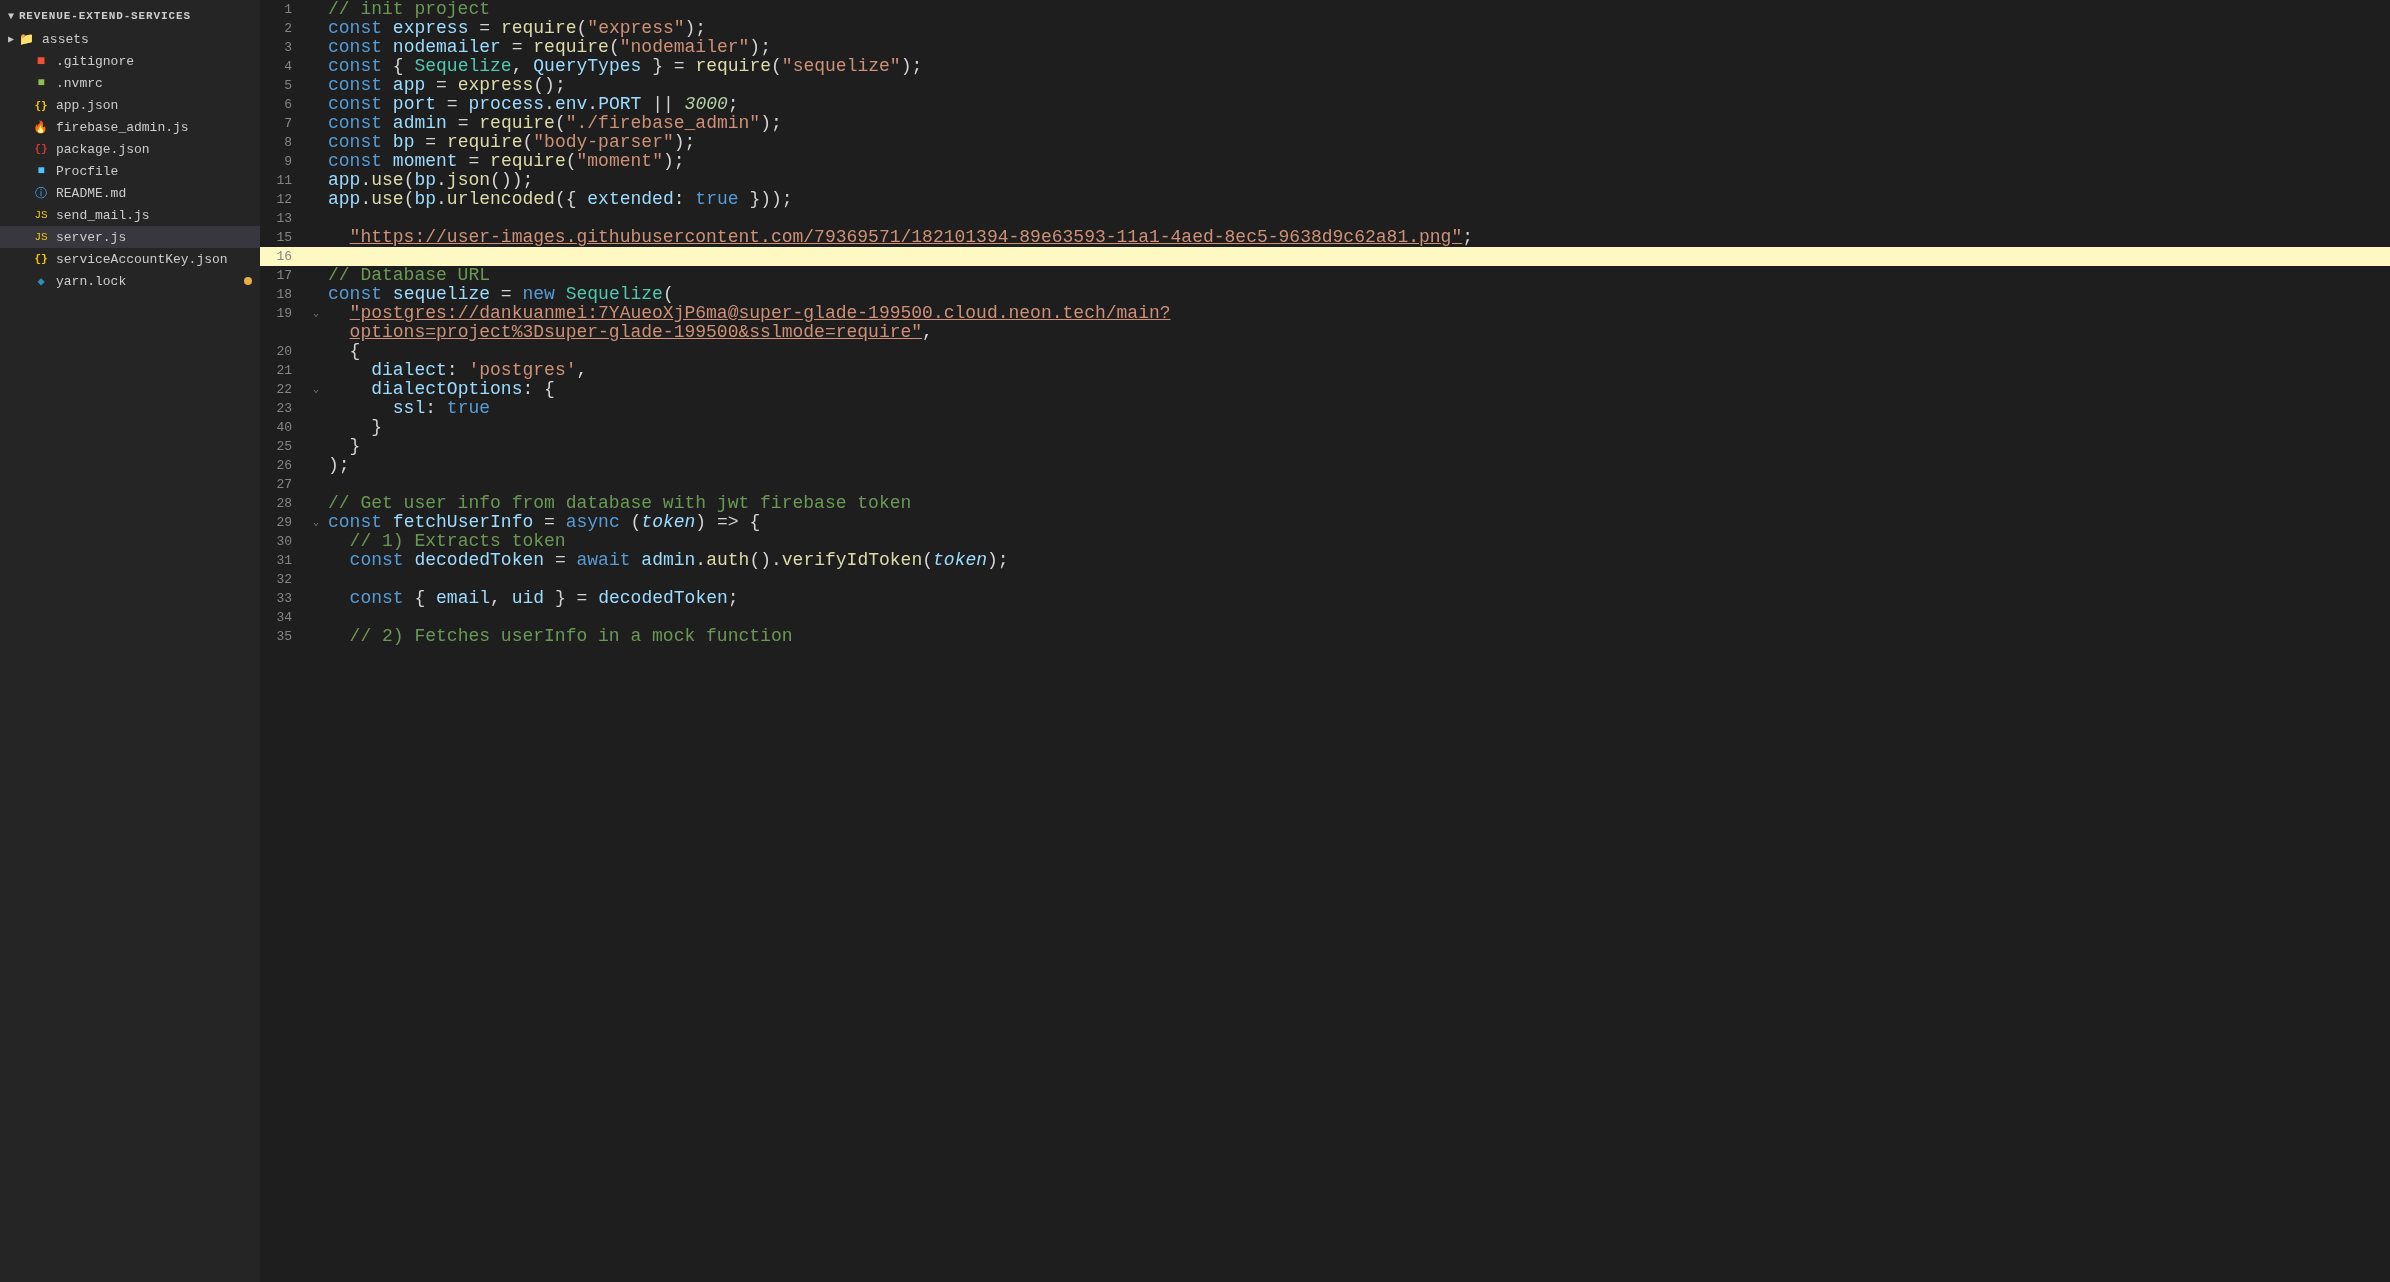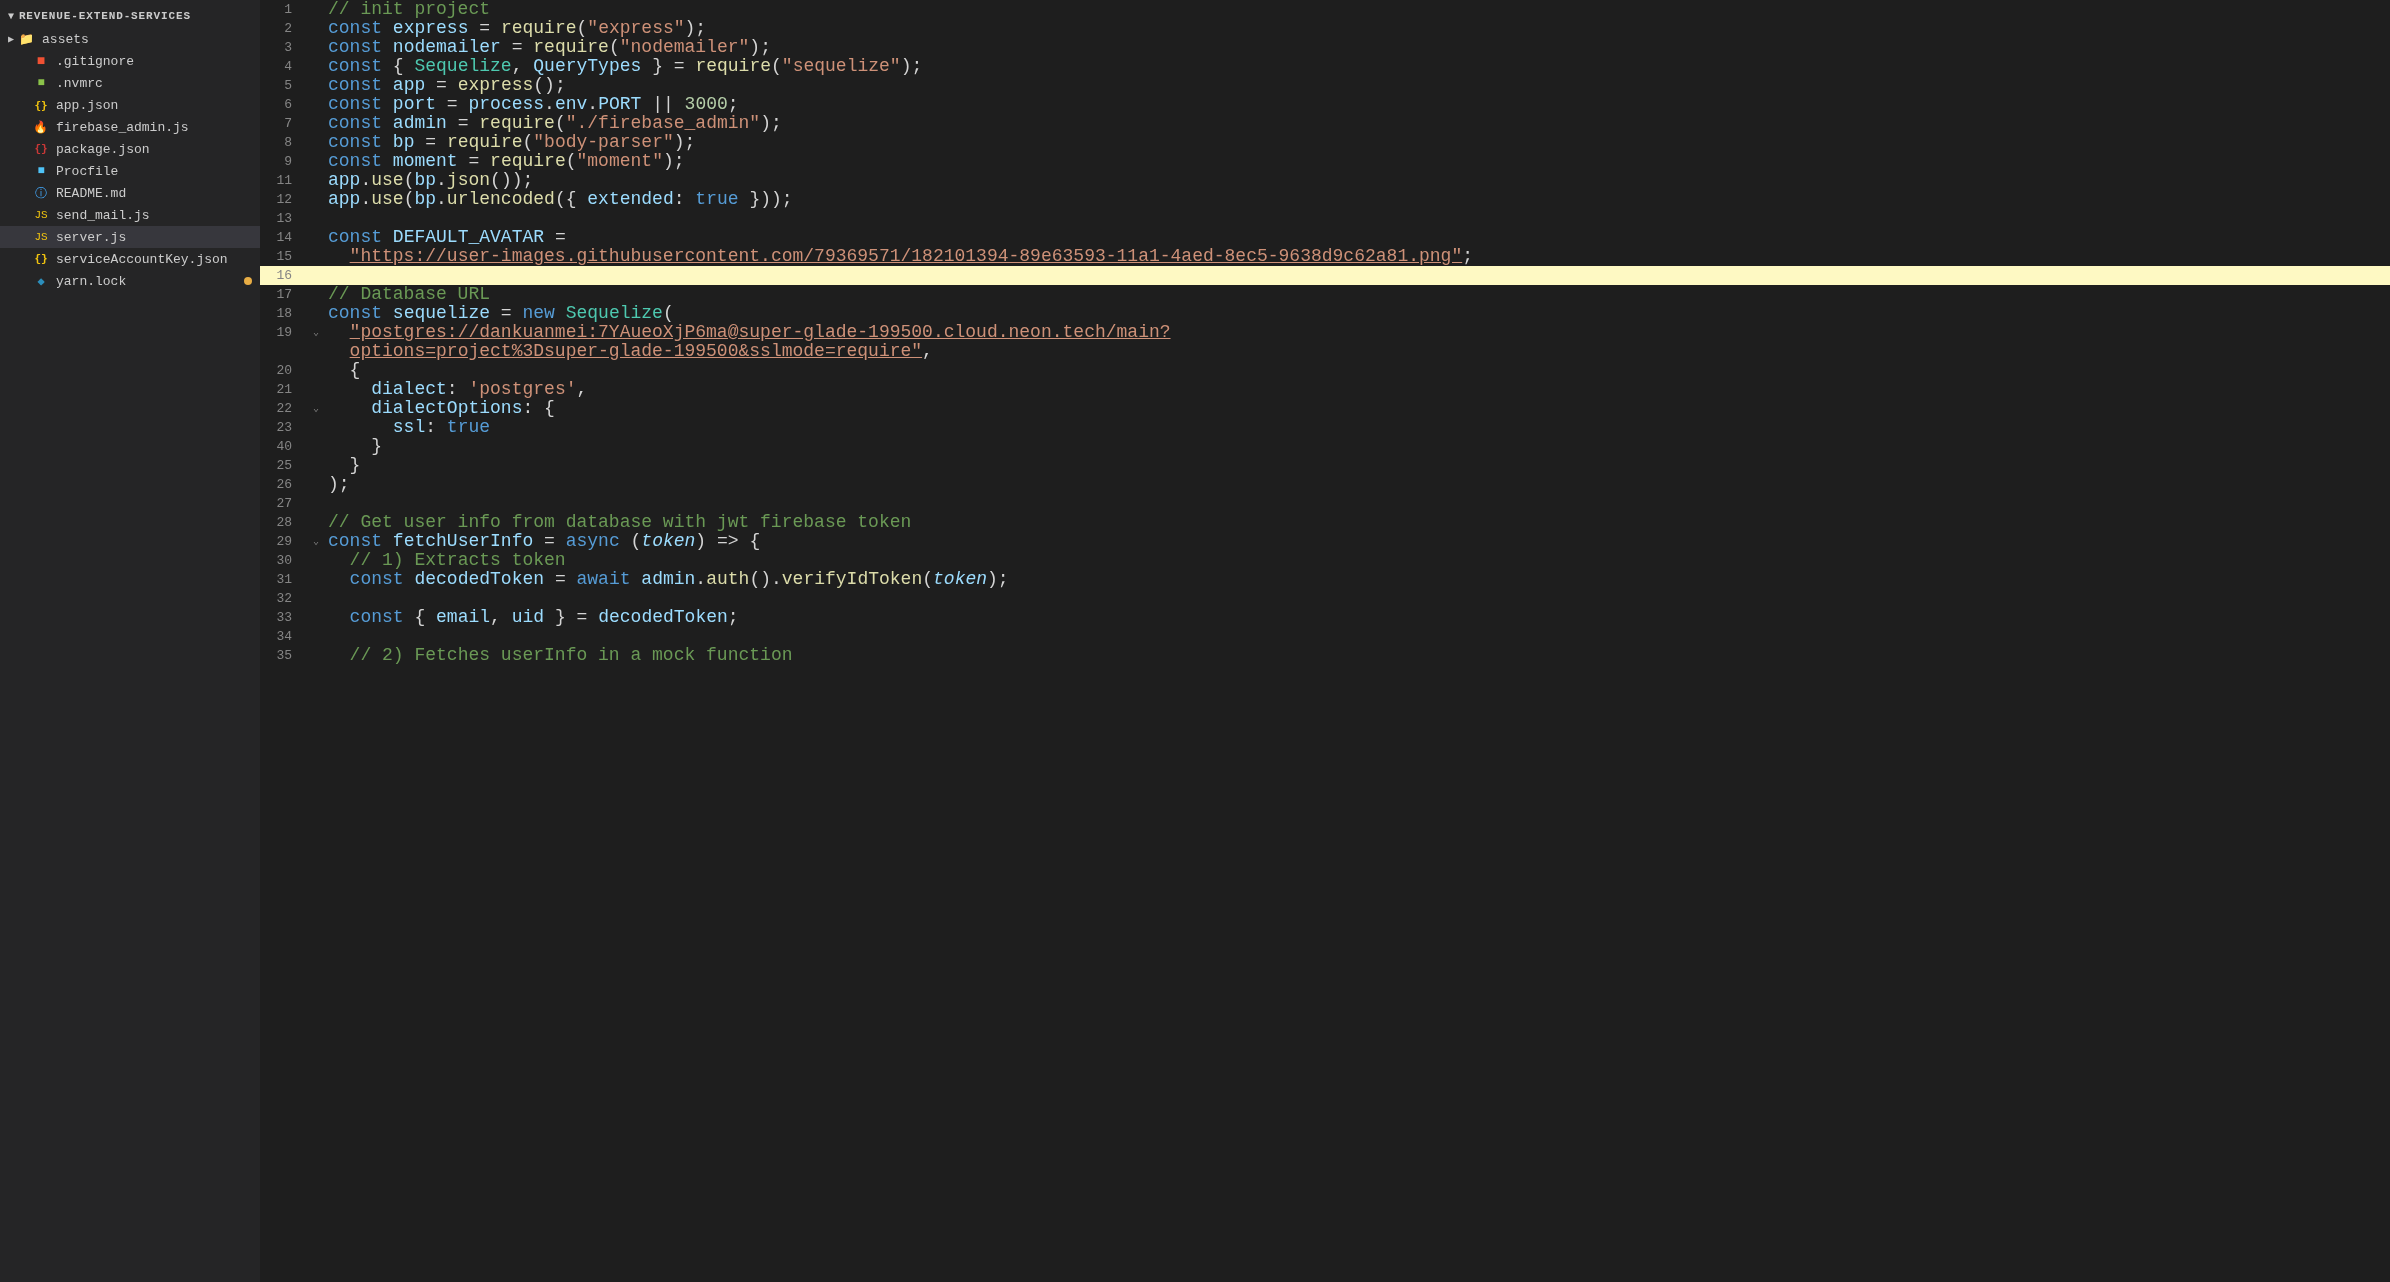--- a/index.html
+++ b/index.html
@@ -132,21 +132,21 @@
       padding-left: 4px;
       white-space: pre;
       font-size: 18px;
     }
 
     
     .kw { color: #569cd6; }       
     .fn { color: #dcdcaa; }       
     .str { color: #ce9178; }      
     .str-link { color: #ce9178; text-decoration: underline; } 
-    .num { color: #b5cea8; }      
+    .num { color: #b5cea8; font-style: italic; }      
     .cm { color: #6a9955; }       
     .op { color: #d4d4d4; }       
     .prop { color: #9cdcfe; }     
     .obj { color: #4ec9b0; }      
     .var { color: #9cdcfe; }      
     .punct { color: #d4d4d4; }    
     .bool { color: #569cd6; }     
     .param { color: #9cdcfe; font-style: italic; }
 
     .highlight-line-16 {
@@ -294,25 +294,20 @@
       <span class="line-fold"></span>
       <span class="line-content"><span class="var">app</span><span class="punct">.</span><span class="fn">use</span><span class="punct">(</span><span class="var">bp</span><span class="punct">.</span><span class="fn">urlencoded</span><span class="punct">({</span> <span class="prop">extended</span><span class="punct">:</span> <span class="bool">true</span> <span class="punct">}));</span></span>
     </div>
 
     <div class="code-line">
       <span class="line-number">13</span>
       <span class="line-fold"></span>
       <span class="line-content"></span>
     </div>
 
-    <div class="code-line">
-      <span class="line-number">14</span>
-      <span class="line-fold"></span>
-      <span class="line-content"><span class="kw">const</span> <span class="var">DEFAULT_AVATAR</span> <span class="op">=</span></span>
-    </div>
 
     <div class="code-line">
       <span class="line-number">15</span>
       <span class="line-fold"></span>
       <span class="line-content">  <span class="str-link">"https://user-images.githubusercontent.com/79369571/182101394-89e63593-11a1-4aed-8ec5-9638d9c62a81.png"</span><span class="punct">;</span></span>
     </div>
 
     <div class="code-line highlight-line-16">
       <span class="line-number">16</span>
       <span class="line-fold"></span>

